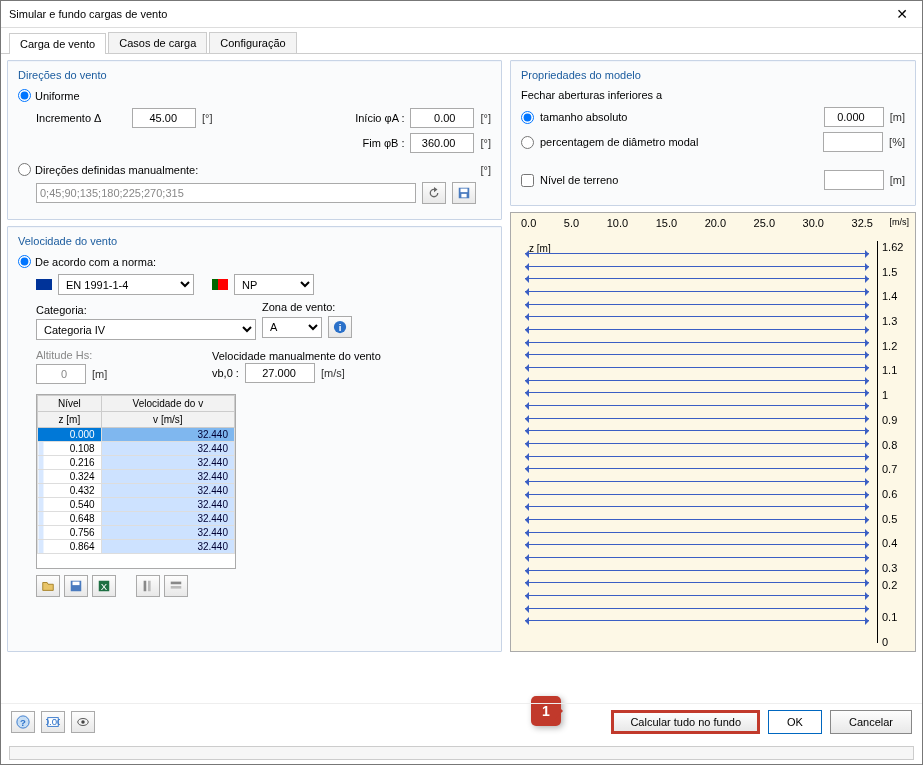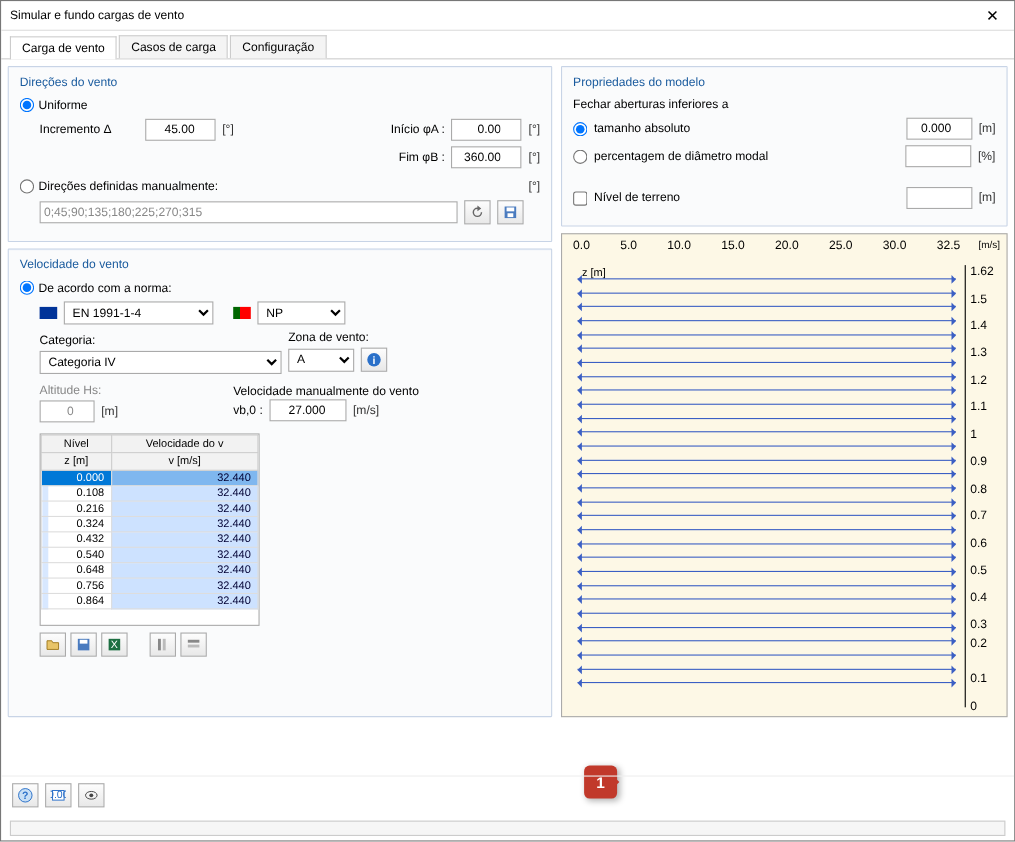--- a/index.html
+++ b/index.html
@@ -384,15 +384,20 @@
           <text x="8" y="11" text-anchor="middle" fill="#2a70c9" font-size="6">0.00</text>
         </svg>
       </button>
     <button class="icon-btn">
         <svg viewBox="0 0 16 16">
           <ellipse cx="8" cy="8" rx="6" ry="4" fill="none" stroke="#444"></ellipse>
           <circle cx="8" cy="8" r="2" fill="#444"></circle>
         </svg>
       </button>
   </div>
+  <div class="footer-right">
+    <button class="btn highlight">Calcular tudo no fundo</button>
+    <button class="btn primary">OK</button>
+    <button class="btn">Cancelar</button>
+  </div>
 </div>
 
 <div class="statusbar"></div>
 
 </body></html>

